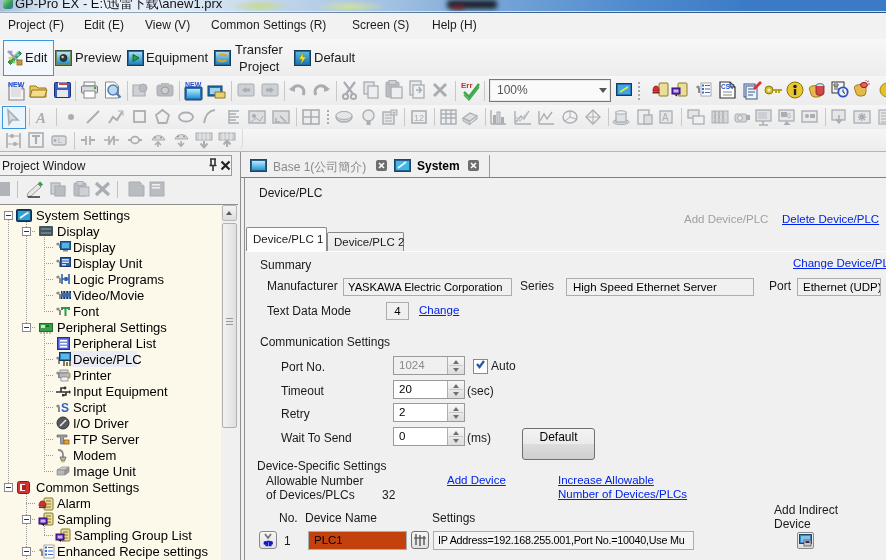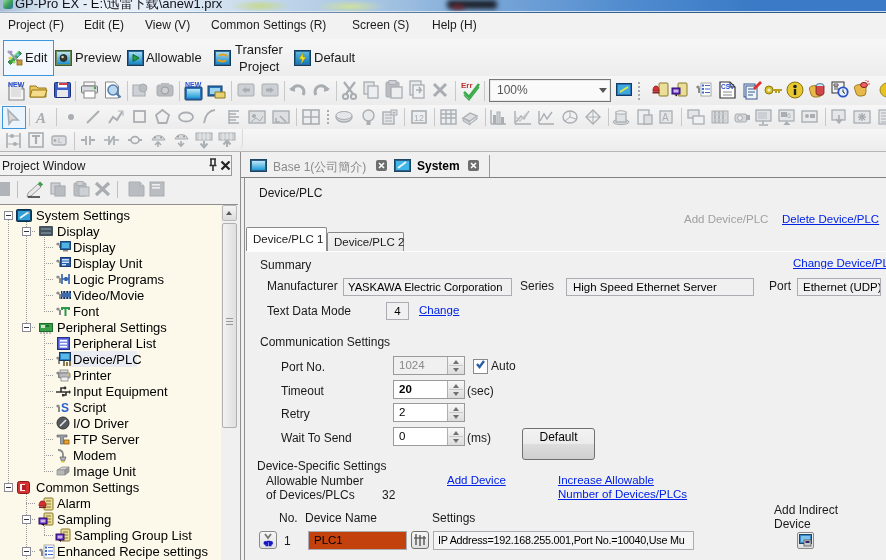--- a/index.html
+++ b/index.html
@@ -106,21 +106,21 @@
           <linearGradient id="mon" x1="0" y1="0" x2="0" y2="1">
             <stop offset="0" stop-color="#58b8dc"></stop>
             <stop offset="1" stop-color="#1878b4"></stop>
           </linearGradient>
         </defs>
         <path d="M9 3 L5 9 h3 l-1 5 5 -7 h-3 z" fill="#f0e030" stroke="#a89010" stroke-width="0.6"></path>
       </svg>
   </div>
   <div class="t" style="left:25px;top:50px;font-size:13px;">Edit</div>
   <div class="t" style="left:75px;top:50px;font-size:13px;">Preview</div>
-  <div class="t" style="left:146px;top:50px;font-size:13px;">Allowable</div>
+  <div class="t" style="left:146px;top:50px;font-size:13px;">Equipment</div>
   <div class="t" style="left:235px;top:42px;font-size:13px;">Transfer</div>
   <div class="t" style="left:239px;top:59px;font-size:13px;">Project</div>
   <div class="t" style="left:314px;top:50px;font-size:13px;">Default</div>
 
   <div class="ab" style="left:0;top:76px;width:886px;height:29px;background:linear-gradient(#f6f6f6,#ececec);border-bottom:1px solid #e0e0e0;"></div>
   <div id="row3">
   <svg style="left:7px;top:80px;" width="20" height="21" viewBox="0 0 20 21">
         <path d="M2 4 h10 l5 5 v11 H2 z" fill="#f4f4f4" stroke="#888" stroke-width="1.2"></path>
         <path d="M12 4 v5 h5" fill="none" stroke="#888"></path>
         <rect x="4" y="7" width="10" height="10" fill="#e0e0e0"></rect>
@@ -859,21 +859,21 @@
         <span class="up"></span>
         <span class="dn"></span>
         <span class="mid"></span>
       </div>
     <div class="ab" style="left:473px;top:359px;width:13px;height:13px;background:#fff;border:1px solid #8a8a8a;"></div>
     <svg style="left:474px;top:358px;" width="13" height="13" viewBox="0 0 13 13">
       <path d="M3 6 L5.5 9 L10 3" stroke="#2a5fa8" stroke-width="2.4" fill="none"></path>
       </svg>
     <div class="t" style="left:491px;top:359px;">Auto</div>
     <div class="t" style="left:281px;top:384px;">Timeout</div>
-    <div class="spin ab" style="left:393px;top:380px;font-weight:bold;">
+    <div class="spin ab" style="left:393px;top:380px;">
         <span class="sv">20</span>
         <span class="up"></span>
         <span class="dn"></span>
         <span class="mid"></span>
       </div>
     <div class="t" style="left:467px;top:384px;">(sec)</div>
     <div class="t" style="left:281px;top:407px;">Retry</div>
     <div class="spin ab" style="left:393px;top:403px;">
         <span class="sv">2</span>
         <span class="up"></span>

